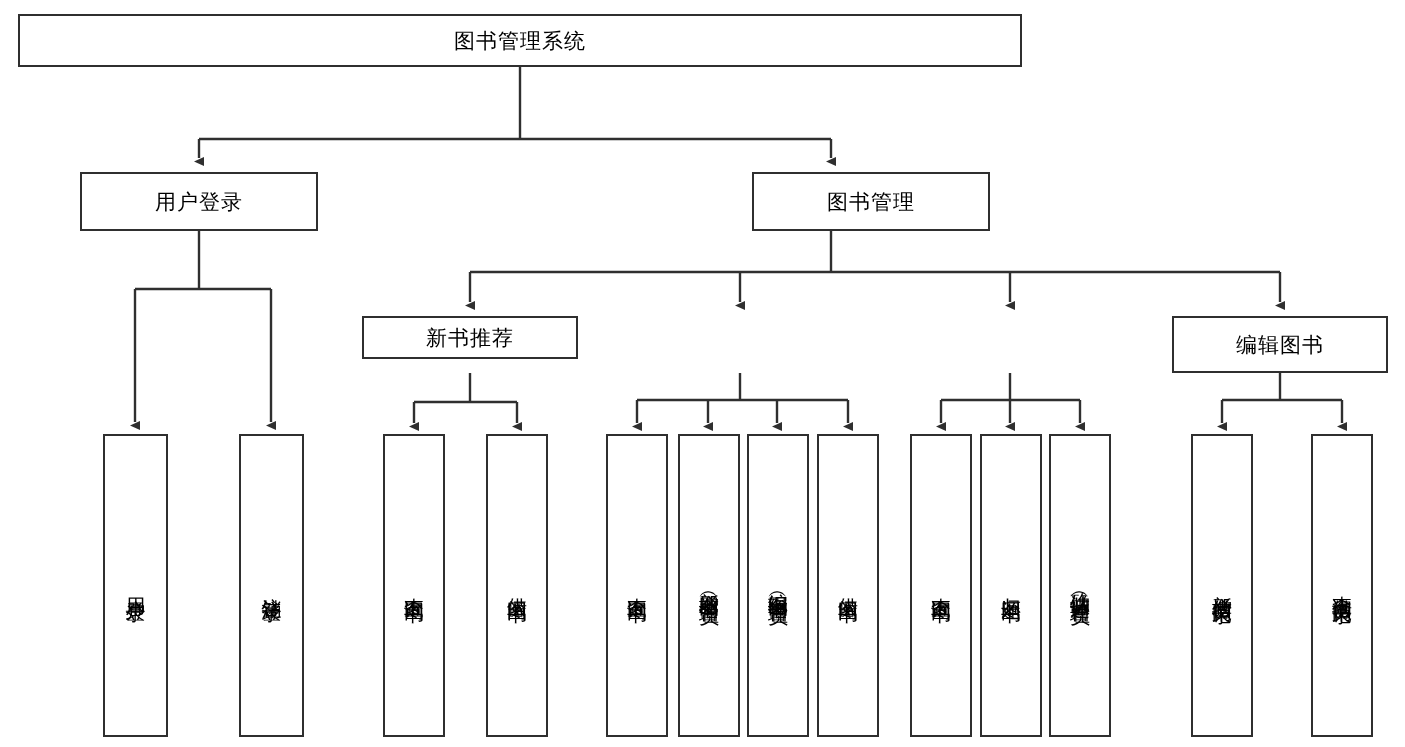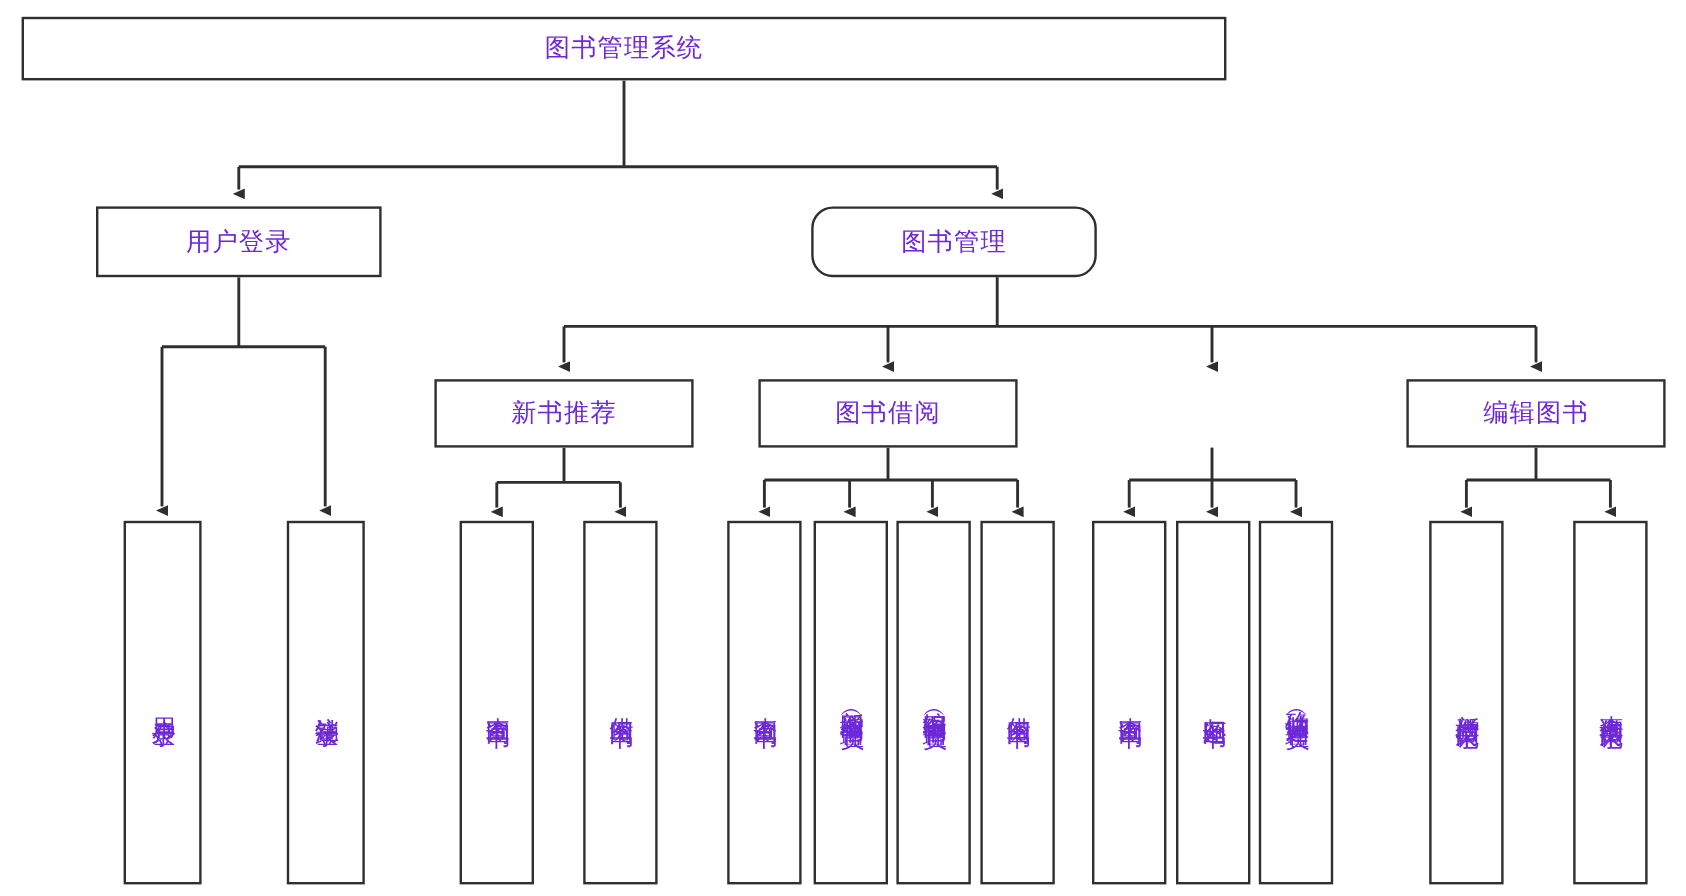--- a/index.html
+++ b/index.html
@@ -27,21 +27,21 @@
     pointer-events: none;
   }
   .node {
     position: absolute;
     box-sizing: border-box;
     border: 2px solid #2f2f2f;
     background: #ffffff;
     display: flex;
     align-items: center;
     justify-content: center;
-    color: #6d28d9;
+    color: #000000;
   }
   .node.horiz {
     font-size: 21px;
     letter-spacing: 1px;
     line-height: 1.2;
   }
   .node.root {
     font-size: 21px;
   }
   .node.vert {
@@ -119,24 +119,23 @@
       <path d="M1280,373 L1280,400"></path>
       <path d="M1222,400 L1342,400"></path>
       <path d="M1222,400 L1222,423" marker-end="url(#arrowhead)"></path>
       <path d="M1342,400 L1342,423" marker-end="url(#arrowhead)"></path>
     </g>
   </svg>
 
   <div class="node horiz root" style="left:18px; top:14px; width:1004px; height:53px;">图书管理系统</div>
 
   <div class="node horiz" style="left:80px; top:172px; width:238px; height:59px;">用户登录</div>
-  <div class="node horiz" style="left:676px; top:172px; width:238px; height:59px;border-radius:18px;">图书管理</div>
+  <div class="node horiz" style="left:752px; top:172px; width:238px; height:59px;">图书管理</div>
 
-  <div class="node horiz" style="left:362px; top:316px; width:216px; height:57px;">新书推荐</div>
-  <div class="node horiz" style="left:632px; top:316px; width:216px; height:57px;">图书借阅</div>
+  <div class="node horiz" style="left:362px; top:316px; width:216px; height:43px;">新书推荐</div>
   <div class="node horiz" style="left:1172px; top:316px; width:216px; height:57px;">编辑图书</div>
 
   <div class="node vert" style="left:103px; top:434px; width:65px; height:303px;">
     <span class="vert-text">用户登录</span>
   </div>
   <div class="node vert" style="left:239px; top:434px; width:65px; height:303px;">
     <span class="vert-text">注销登录</span>
   </div>
 
   <div class="node vert" style="left:383px; top:434px; width:62px; height:303px;">

